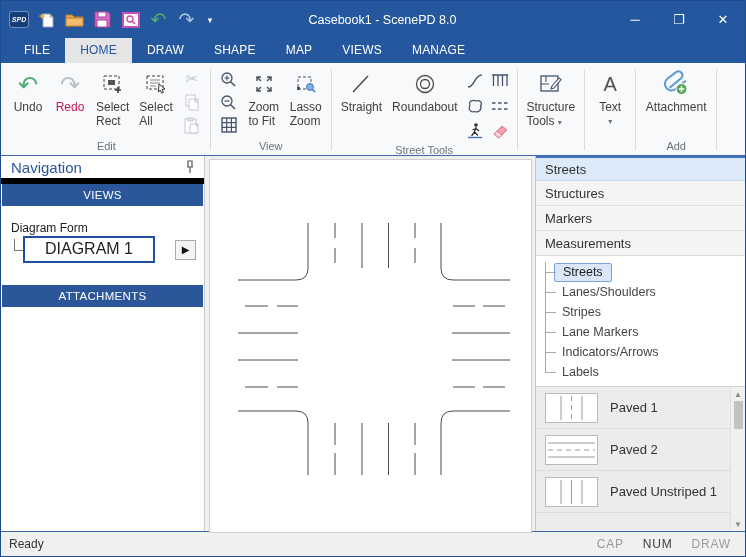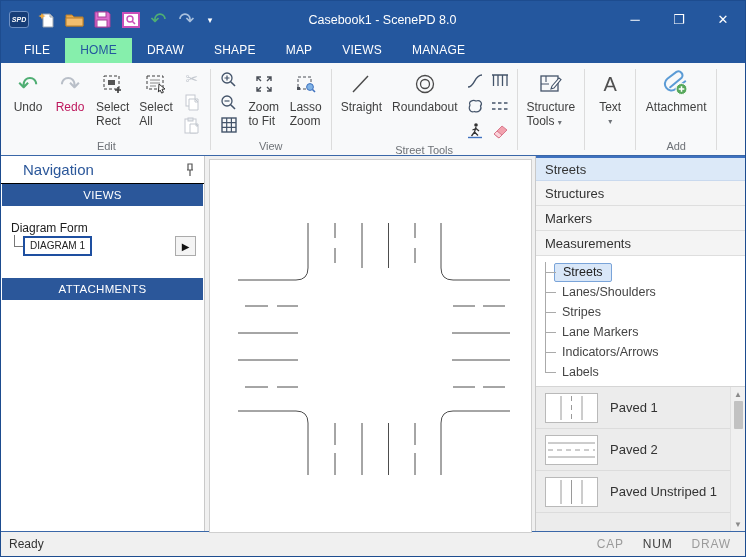--- a/index.html
+++ b/index.html
@@ -18,21 +18,21 @@
   .glyph-redo { color:#a9c0de; font-size:19px; line-height:19px; }
   .glyph-caret { color:#fff; font-size:9px; }
   .title-text { position:absolute; left:0; right:0; text-align:center; color:#fff; font-size:12.5px; pointer-events:none;padding-left:19px; }
   .win-controls { margin-left:auto; display:flex; }
   .win-btn { width:44px; height:30px; display:flex; align-items:center; justify-content:center;
              color:#fff; font-size:13px; }
 
   
   .tabbar { height:25px; background:#24579E; display:flex; align-items:flex-end; padding-left:8px; }
   .tab { padding:5px 15px 6px; color:#fff; font-size:12px; letter-spacing:.2px; cursor:default; }
-  .tab.active { background:#86efac; color:#24579E; }
+  .tab.active { background:#e5e5e5; color:#24579E; }
 
   
   .ribbon { height:93px; background:#f8f9fa; border-bottom:1px solid #3a67a8;
             display:flex; align-items:stretch; padding:3px 2px 1px 4px; }
   .rgroup { display:flex; flex-direction:column; padding:0 2px; }
   .rgroup-body { display:flex; align-items:flex-start; flex:1; }
   .rgroup-label { text-align:center; font-size:11px; color:#6e7277; padding:1px 4px 2px; }
   .rsep { width:1px; background:#dcdcdc; margin:3px 2px 4px; }
   .bigbtn { display:flex; flex-direction:column; align-items:center; padding:4px 5px 2px; min-width:42px; }
   .bigbtn .bicon { height:28px; display:flex; align-items:center; justify-content:center; }
@@ -45,28 +45,28 @@
   .minigrid .minibtn { width:25px; height:25px; }
   .caret-sm { font-size:8px; color:#6e7277; line-height:8px; }
   .texticon { font-size:20px; color:#505050; font-family:"Liberation Sans",sans-serif; }
 
   
   .content { height:375px; display:flex; background:#fff; }
 
   
   .navpanel { width:204px; border-right:1px solid #c9c9c9; display:flex; flex-direction:column; background:#fff; }
   .nav-title { height:28px; display:flex; align-items:center; justify-content:space-between;
-               padding:0 8px 0 22px; color:#2b579a; font-size:15px; border-bottom:1px solid #000000; }
+               padding:0 8px 0 10px; color:#2b579a; font-size:15px; border-bottom:6px solid #000000; }
   .bluebar { height:22px; background:#2b579a; color:#fff; display:flex; align-items:center;
              justify-content:center; font-size:11.5px; letter-spacing:.3px; margin:0 1px; }
   .forms-area { padding:6px 8px 10px 10px;margin-top:9px; }
   .form-label { font-size:12px; color:#1c1c1c; }
   .form-row { display:flex; align-items:center; margin-top:1px; }
   .branch { width:9px; height:12px; border-left:1px solid #777; border-bottom:1px solid #777; margin:-4px 0 6px 3px; }
-  .diagram-box { border:2px solid #1e4fa0; background:#fff; padding:2px 5px 3px; font-size:10px; color:#222; }
+  .diagram-box { border:2px solid #1e4fa0; background:#fff; padding:2px 20px 3px; font-size:16px; color:#222; }
   .form-arrow-btn { margin-left:auto; width:21px; height:20px; background:#f4f4f4; border:1px solid #ababab;
                     display:flex; align-items:center; justify-content:center; font-size:10px; color:#111; }
   .nav-gap { height:12px; }
 
   
   .canvas { flex:1; background:#f0f0f0; position:relative; }
   .page { position:absolute; left:4px; top:3px; right:3px; bottom:-2px; background:#fff; border:1px solid #cfcfcf; }
   .page svg { position:absolute; left:0; top:0; }
 
   

